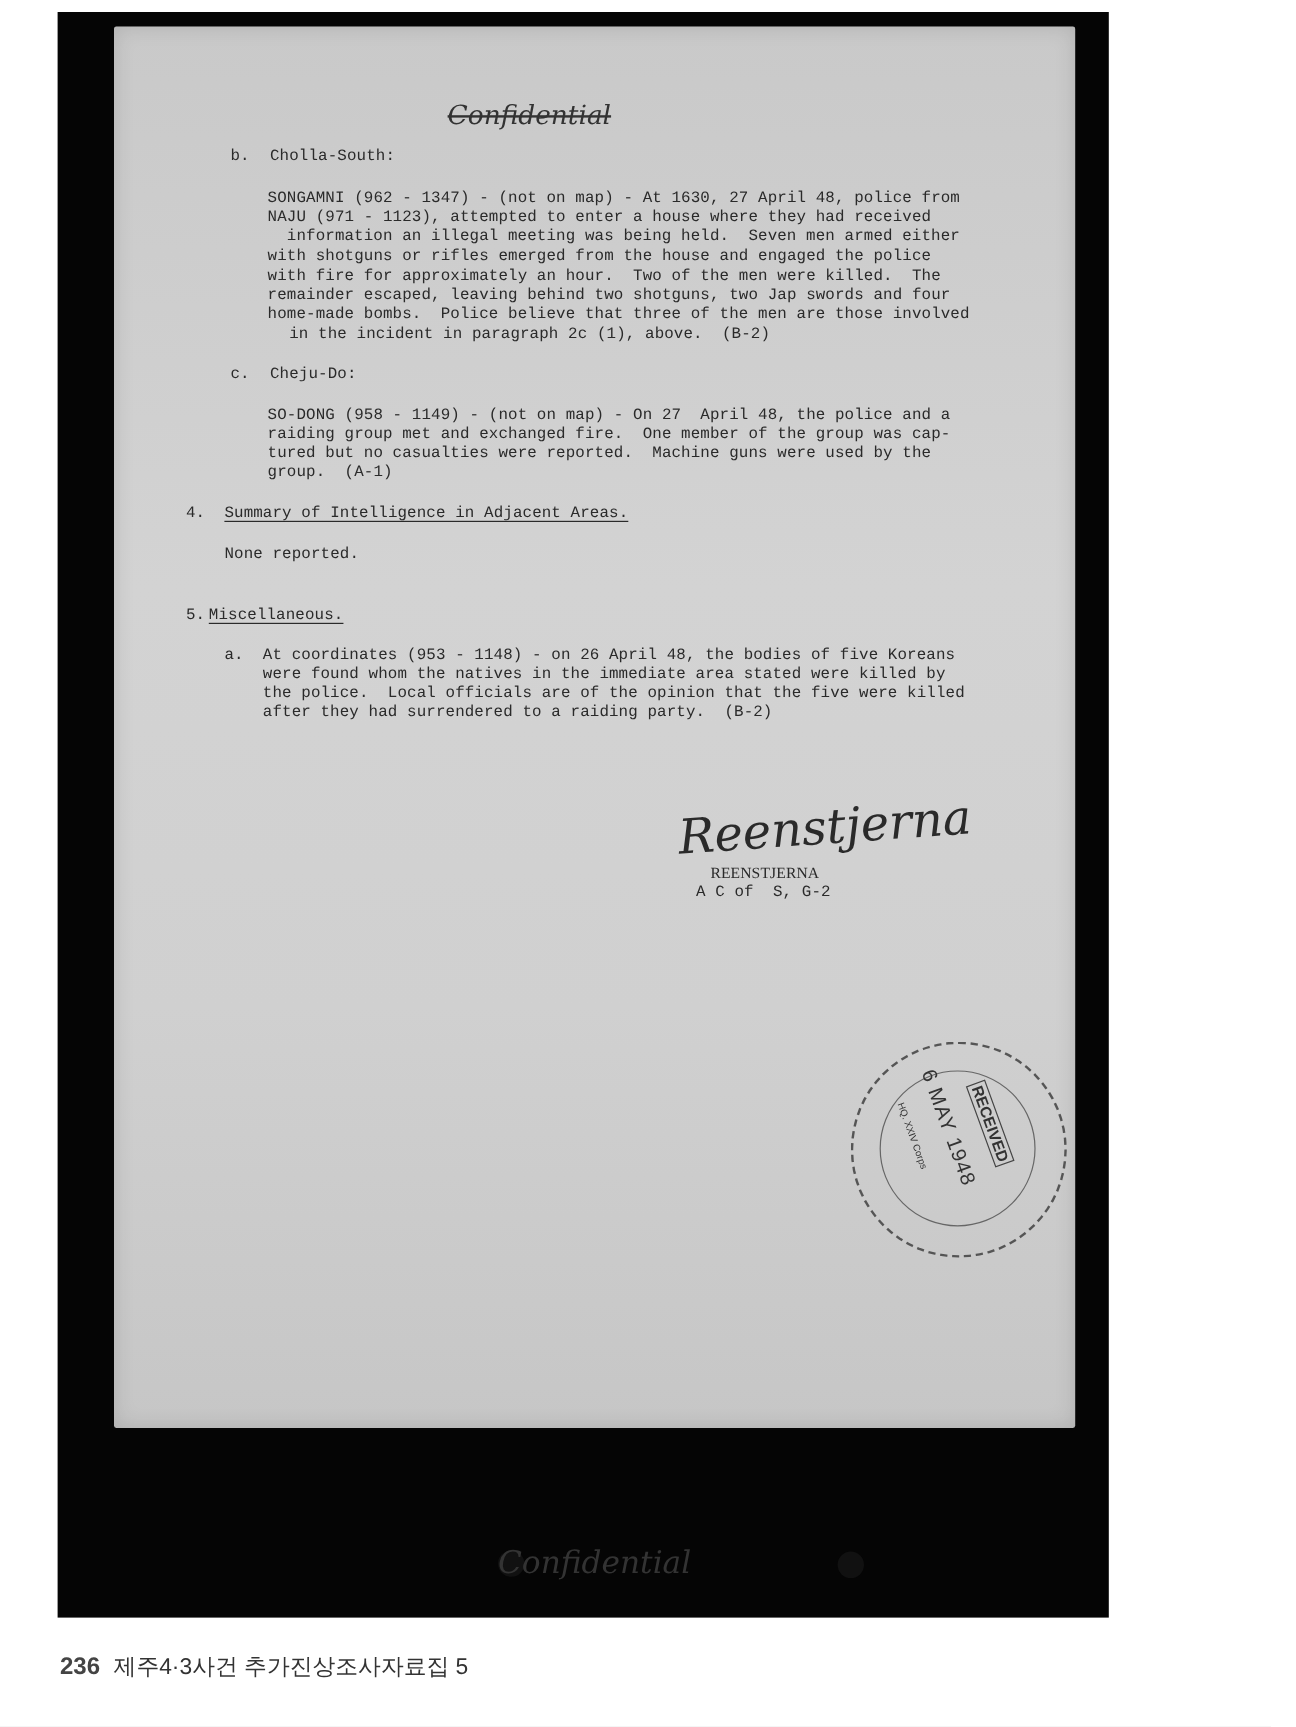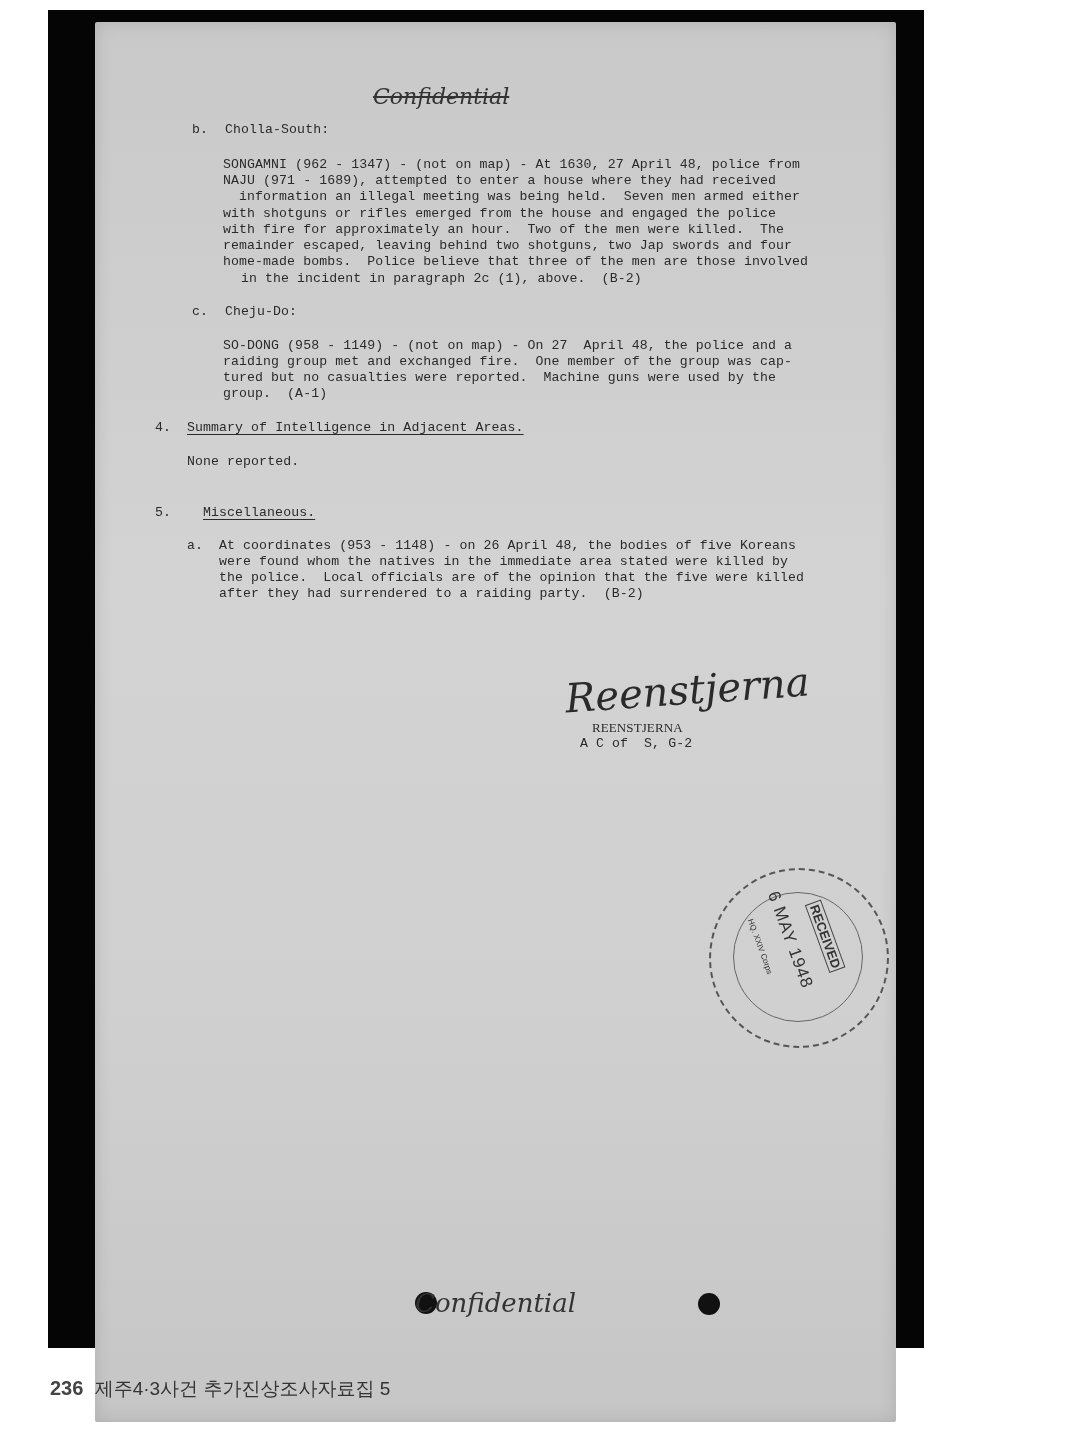--- a/index.html
+++ b/index.html
@@ -1,18 +1,18 @@
 <!DOCTYPE html>
 <html><head>
 <meta charset="utf-8">
 <style>
   html, body { margin:0; padding:0; background:#ffffff; }
   body { width:1080px; height:1439px; position:relative; overflow:hidden; font-family:"Liberation Sans", sans-serif; }
   .frame { position:absolute; left:48px; top:10px; width:876px; height:1338px; background:#050505; }
-  .paper { position:absolute; left:47px; top:12px; width:801px; height:1400px;
+  .paper { position:absolute; left:47px; top:12px; width:801px; height:1168px;
            background: linear-gradient(180deg,#c9c9c9 0%,#d3d3d3 40%,#d0d0d0 70%,#c6c6c6 100%);
            box-shadow: inset 0 0 18px rgba(0,0,0,0.12); border-radius:2px; }
   .tw { position:absolute; font-family:"Liberation Mono", "DejaVu Sans Mono", monospace; font-size:13.2px; color:#2a2a2a; line-height:16.3px; white-space:pre; letter-spacing:0.1px; }
   .u { text-decoration: underline; text-underline-offset:3px; }
   .hand { position:absolute; font-family:"DejaVu Serif", serif; font-style:italic; color:#333; }
   .stamp { position:absolute; left:614px; top:846px; width:176px; height:176px; border-radius:50%; border:2px dashed #555; }
   .stamp-inner { position:absolute; left:22px; top:22px; width:128px; height:128px; border-radius:50%; border:1.5px solid #666; }
   .stamp-date { position:absolute; left:28px; top:60px; transform:rotate(70deg); font-family:"Liberation Sans", sans-serif; font-size:17px; color:#333; letter-spacing:1px; white-space:nowrap; }
   .stamp-recv { position:absolute; left:78px; top:58px; transform:rotate(70deg); font-size:13px; font-weight:bold; border:1.5px solid #444; padding:0 2px; color:#333; }
   .stamp-corps { position:absolute; left:20px; top:72px; transform:rotate(70deg); font-size:8px; color:#333; white-space:nowrap; }
@@ -29,21 +29,21 @@
 
 <div class="frame">
   <div class="paper">
 
     <div class="hand" style="left:278px; top:62px; font-size:22px; text-decoration:line-through;">Confidential</div>
 
     <div class="tw" style="left:97px; top:100px;">b.</div>
     <div class="tw" style="left:130px; top:100px;">Cholla-South:</div>
     <div>
       <div class="tw" style="left:128px; top:135px;">SONGAMNI (962 - 1347) - (not on map) - At 1630, 27 April 48, police from</div>
-      <div class="tw" style="left:128px; top:151px;">NAJU (971 - 1689), attempted to enter a house where they had received</div>
+      <div class="tw" style="left:128px; top:151px;">NAJU (971 - 1123), attempted to enter a house where they had received</div>
       <div class="tw" style="left:128px; top:167px;margin-left:16px;">information an illegal meeting was being held.  Seven men armed either</div>
       <div class="tw" style="left:128px; top:184px;">with shotguns or rifles emerged from the house and engaged the police</div>
       <div class="tw" style="left:128px; top:200px;">with fire for approximately an hour.  Two of the men were killed.  The</div>
       <div class="tw" style="left:128px; top:216px;">remainder escaped, leaving behind two shotguns, two Jap swords and four</div>
       <div class="tw" style="left:128px; top:232px;">home-made bombs.  Police believe that three of the men are those involved</div>
       <div class="tw" style="left:146px; top:249px;">in the incident in paragraph 2c (1), above.  (B-2)</div>
     </div>
 
     <div class="tw" style="left:97px; top:282px;">c.</div>
     <div class="tw" style="left:130px; top:282px;">Cheju-Do:</div>
@@ -52,21 +52,21 @@
       <div class="tw" style="left:128px; top:332px;">raiding group met and exchanged fire.  One member of the group was cap-</div>
       <div class="tw" style="left:128px; top:348px;">tured but no casualties were reported.  Machine guns were used by the</div>
       <div class="tw" style="left:128px; top:364px;">group.  (A-1)</div>
     </div>
 
     <div class="tw" style="left:60px; top:398px;">4.</div>
     <div class="tw u" style="left:92px; top:398px;">Summary of Intelligence in Adjacent Areas.</div>
     <div class="tw" style="left:92px; top:432px;">None reported.</div>
 
     <div class="tw" style="left:60px; top:483px;">5.</div>
-    <div class="tw u" style="left:108px; top:483px;">Miscellaneous.</div>
+    <div class="tw u" style="left:79px; top:483px;">Miscellaneous.</div>
 
     <div class="tw" style="left:92px; top:516px;">a.</div>
     <div>
       <div class="tw" style="left:124px; top:516px;">At coordinates (953 - 1148) - on 26 April 48, the bodies of five Koreans</div>
       <div class="tw" style="left:124px; top:532px;">were found whom the natives in the immediate area stated were killed by</div>
       <div class="tw" style="left:124px; top:548px;">the police.  Local officials are of the opinion that the five were killed</div>
       <div class="tw" style="left:124px; top:564px;">after they had surrendered to a raiding party.  (B-2)</div>
     </div>
 
     <div class="hand" style="left:470px; top:645px; font-size:40px; transform:rotate(-4deg); color:#2a2a2a;">Reenstjerna</div>

